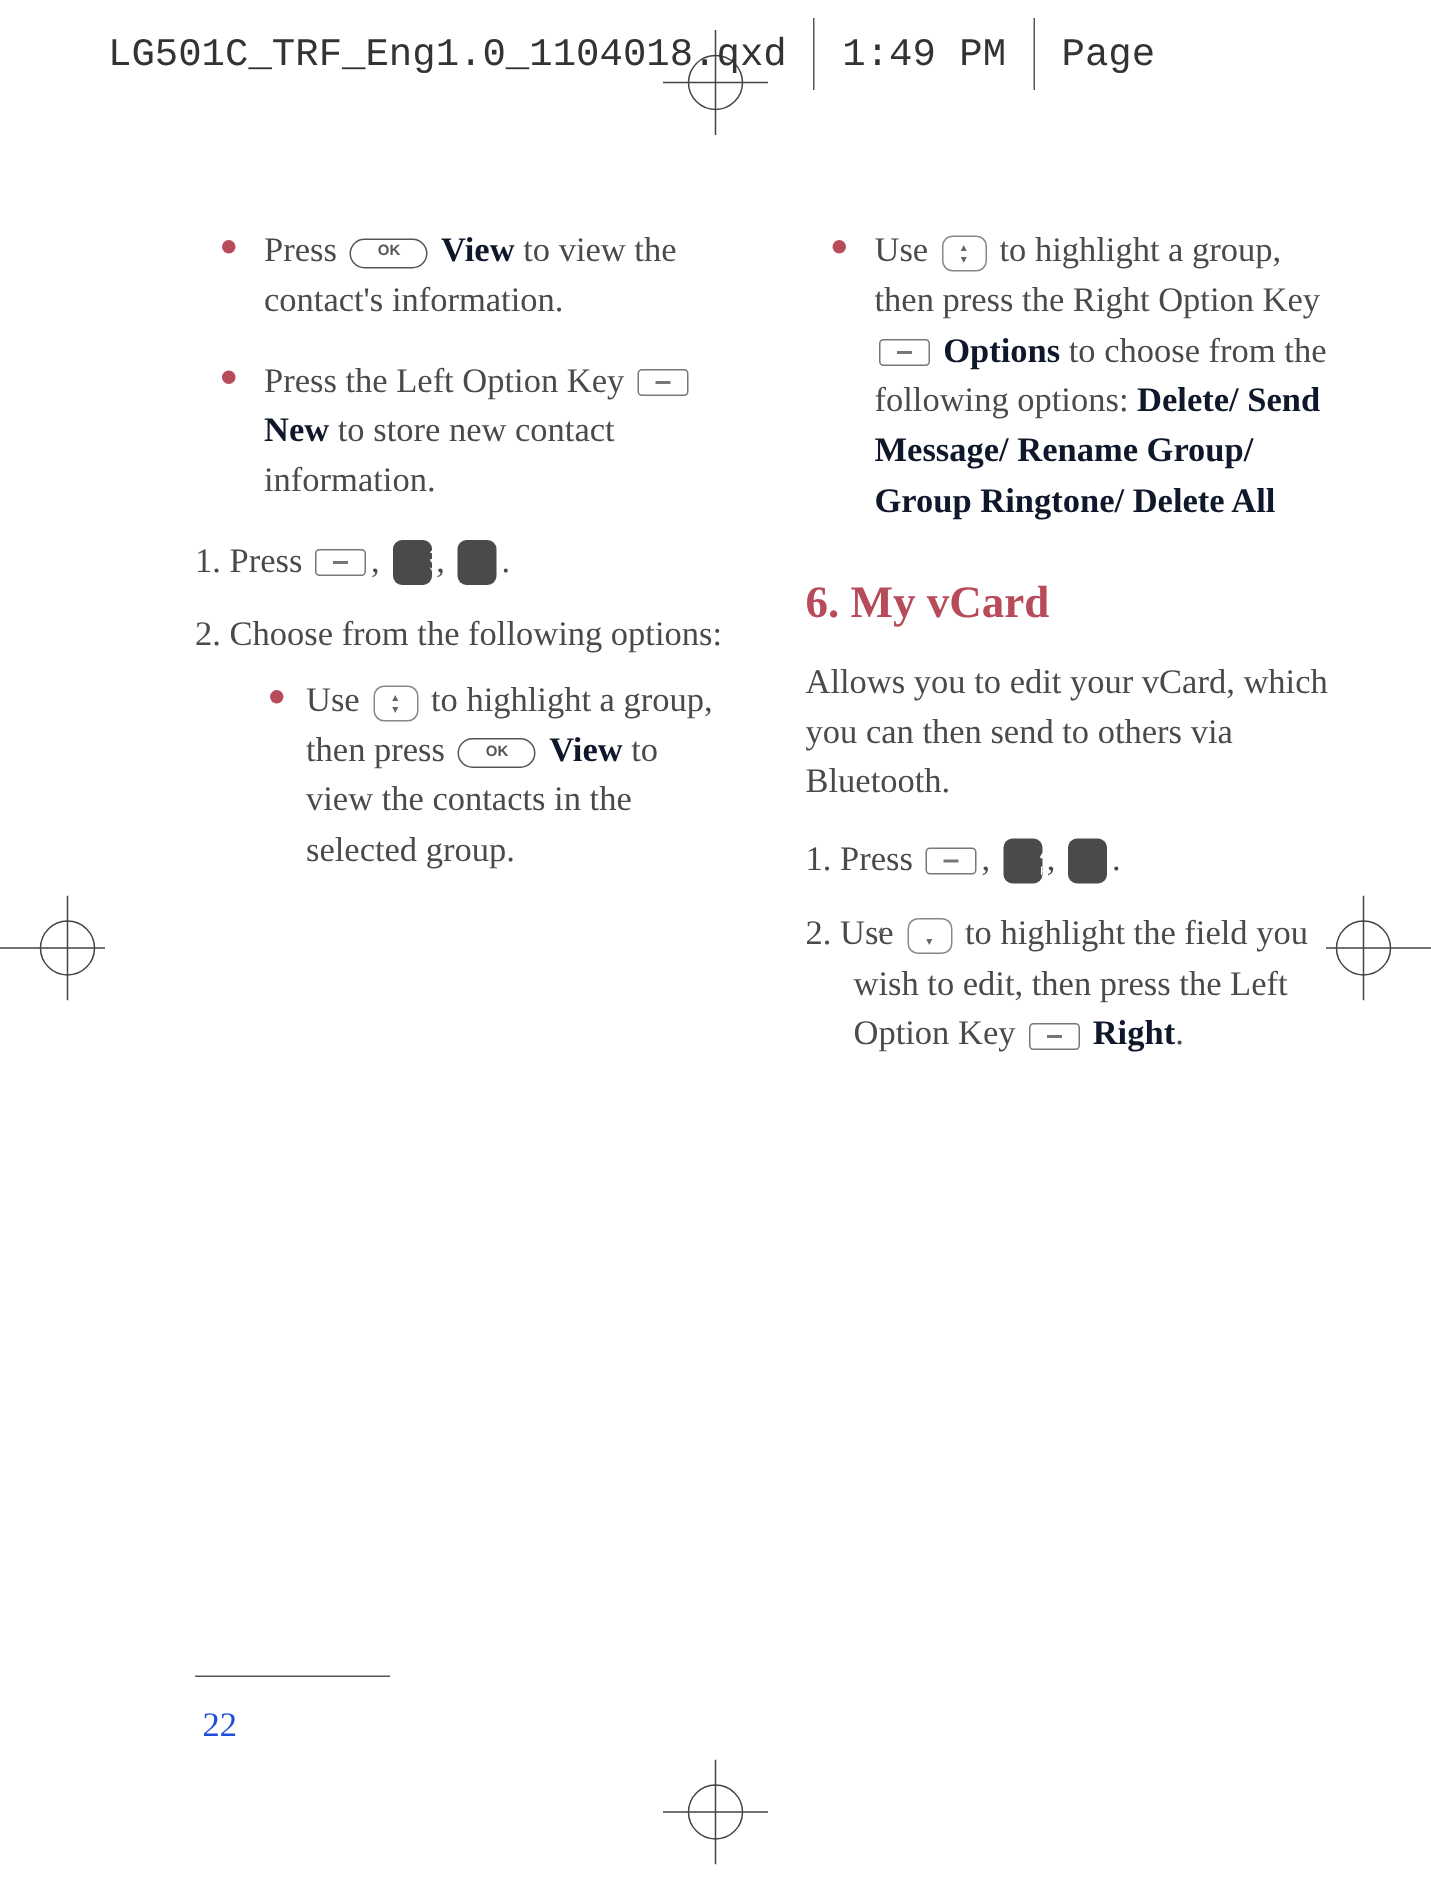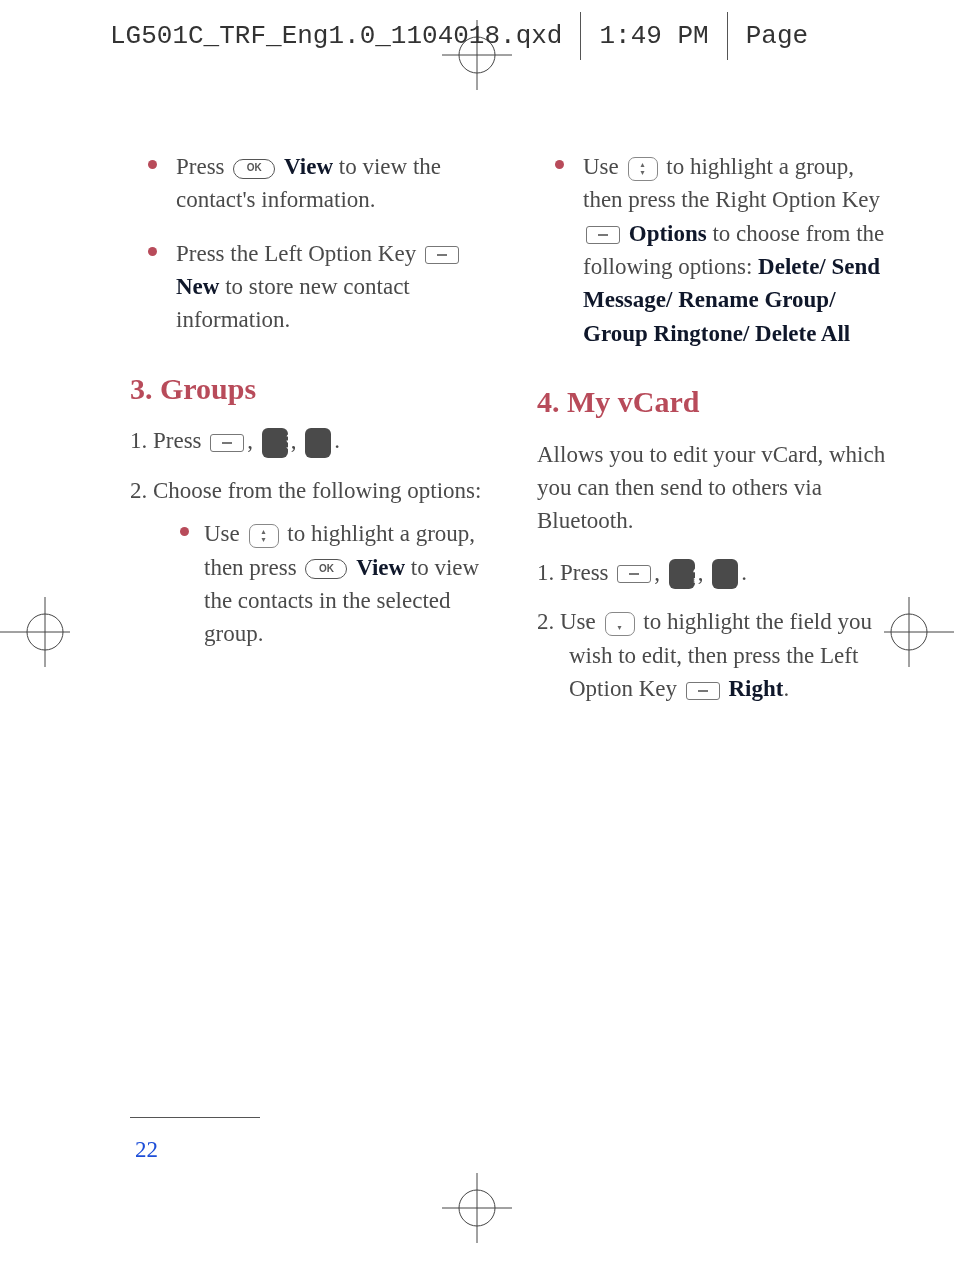--- a/index.html
+++ b/index.html
@@ -17,21 +17,21 @@
     top: 12px;
     left: 0;
     width: 100%;
     font-family: "Courier New", monospace;
     font-size: 26px;
     color: #333;
     display: flex;
     align-items: center;
   }
   .print-header .ph-seg { border-right: 1px solid #555; padding: 0 18px; height: 48px; line-height: 48px; }
-  .print-header .ph-seg:first-child { padding-left: 110px; }
+  .print-header .ph-seg:first-child { padding-left: 72px; }
   .print-header .ph-seg:last-child { border-right: none; }
   .crop-mark-top {
     position: absolute;
     top: 20px;
     left: 50%;
     transform: translateX(-50%);
     width: 70px; height: 70px;
     pointer-events: none;
   }
   .crop-mark-bottom {
@@ -126,21 +126,21 @@
   }
   .key-softkey::after {
     content: "";
     position: absolute;
     left: 50%; top: 50%;
     transform: translate(-50%,-50%);
     width: 10px; height: 2px;
     background: #777;
   }
   .key-ok {
-    width: 42px; height: 20px;
+    width: 52px; height: 20px;
     border: 1.5px solid #555;
     border-radius: 10px;
     font-size: 10px;
     font-family: Arial, sans-serif;
     color:#555;
     font-weight: bold;
   }
   .key-num {
     width: 26px; height: 30px;
     background: #4a4a4a;
@@ -219,21 +219,20 @@
           <span class="key key-ok">OK</span>
           <span class="strong">View</span><span> to view the contact's information.</span>
         </li>
         <li>
           <span>Press the Left Option Key </span>
           <span class="key key-softkey"></span>
           <span class="strong">New</span><span> to store new contact information.</span>
         </li>
       </ul>
 
-      <h2 class="heading-red">3. Groups</h2>
 
       <ol class="num-list">
         <li>
           <span>1.</span>
           <span>Press </span>
           <span class="key key-softkey"></span>,
           <span class="key key-num">
               <span>2</span>
               <span class="sub">T</span>
             </span>,
@@ -263,21 +262,21 @@
         <li>
           <span>Use </span>
           <span class="key key-nav">▴<br>▾</span>
           <span> to highlight a group, then press the Right Option Key </span>
           <span class="key key-softkey"></span>
           <span class="strong">Options</span><span> to choose from the following options: </span>
           <span class="strong">Delete/ Send Message/ Rename Group/ Group Ringtone/ Delete All</span>
         </li>
       </ul>
 
-      <h2 class="heading-red">4. My vCard</h2>
+      <h2 class="heading-red">6. My vCard</h2>
       <p class="para">Allows you to edit your vCard, which you can then send to others via Bluetooth.</p>
 
       <ol class="num-list">
         <li>
           <span>1.</span>
           <span>Press </span>
           <span class="key key-softkey"></span>,
           <span class="key key-num">
               <span>2</span>
               <span class="sub">T</span>

